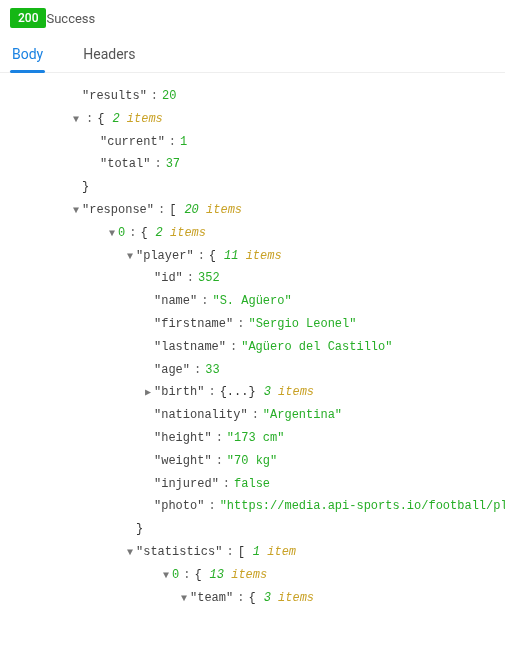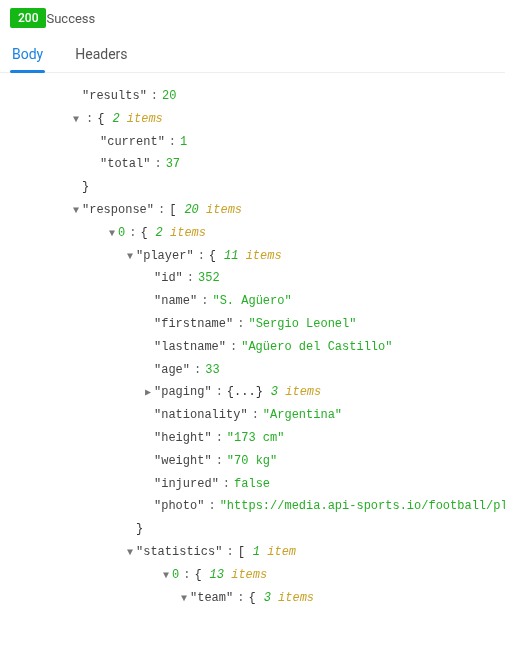--- a/index.html
+++ b/index.html
@@ -24,21 +24,21 @@
     font-weight: 500;
     padding: 3px 8px;
     border-radius: 2px;
   }
   .status-text {
     color: #555;
     font-size: 13px;
   }
   .tabs {
     display: flex;
-    gap: 28px;
+    gap: 36px;
     padding: 6px 10px 0 10px;
     border-bottom: 1px solid #eee;
   }
   .tab {
     padding: 6px 2px 10px 2px;
     cursor: pointer;
     color: #555;
     font-size: 14px;
     position: relative;
   }
@@ -222,21 +222,21 @@
     <span class="ind i5"></span>
       <span class="nocaret"></span>
     <span class="key">age</span>
     <span class="colon">:</span>
     <span class="num">33</span>
   </div>
 
   <div class="row">
     <span class="ind i5"></span>
     <span class="caret">▶</span>
-    <span class="key">paging</span>
+    <span class="key">birth</span>
     <span class="colon">:</span>
     <span class="brace ellipsis">{...}</span>
     <span class="meta"><span class="meta-num">3</span><span> items</span></span>
   </div>
 
   <div class="row">
     <span class="ind i5"></span>
       <span class="nocaret"></span>
     <span class="key">nationality</span>
     <span class="colon">:</span>

